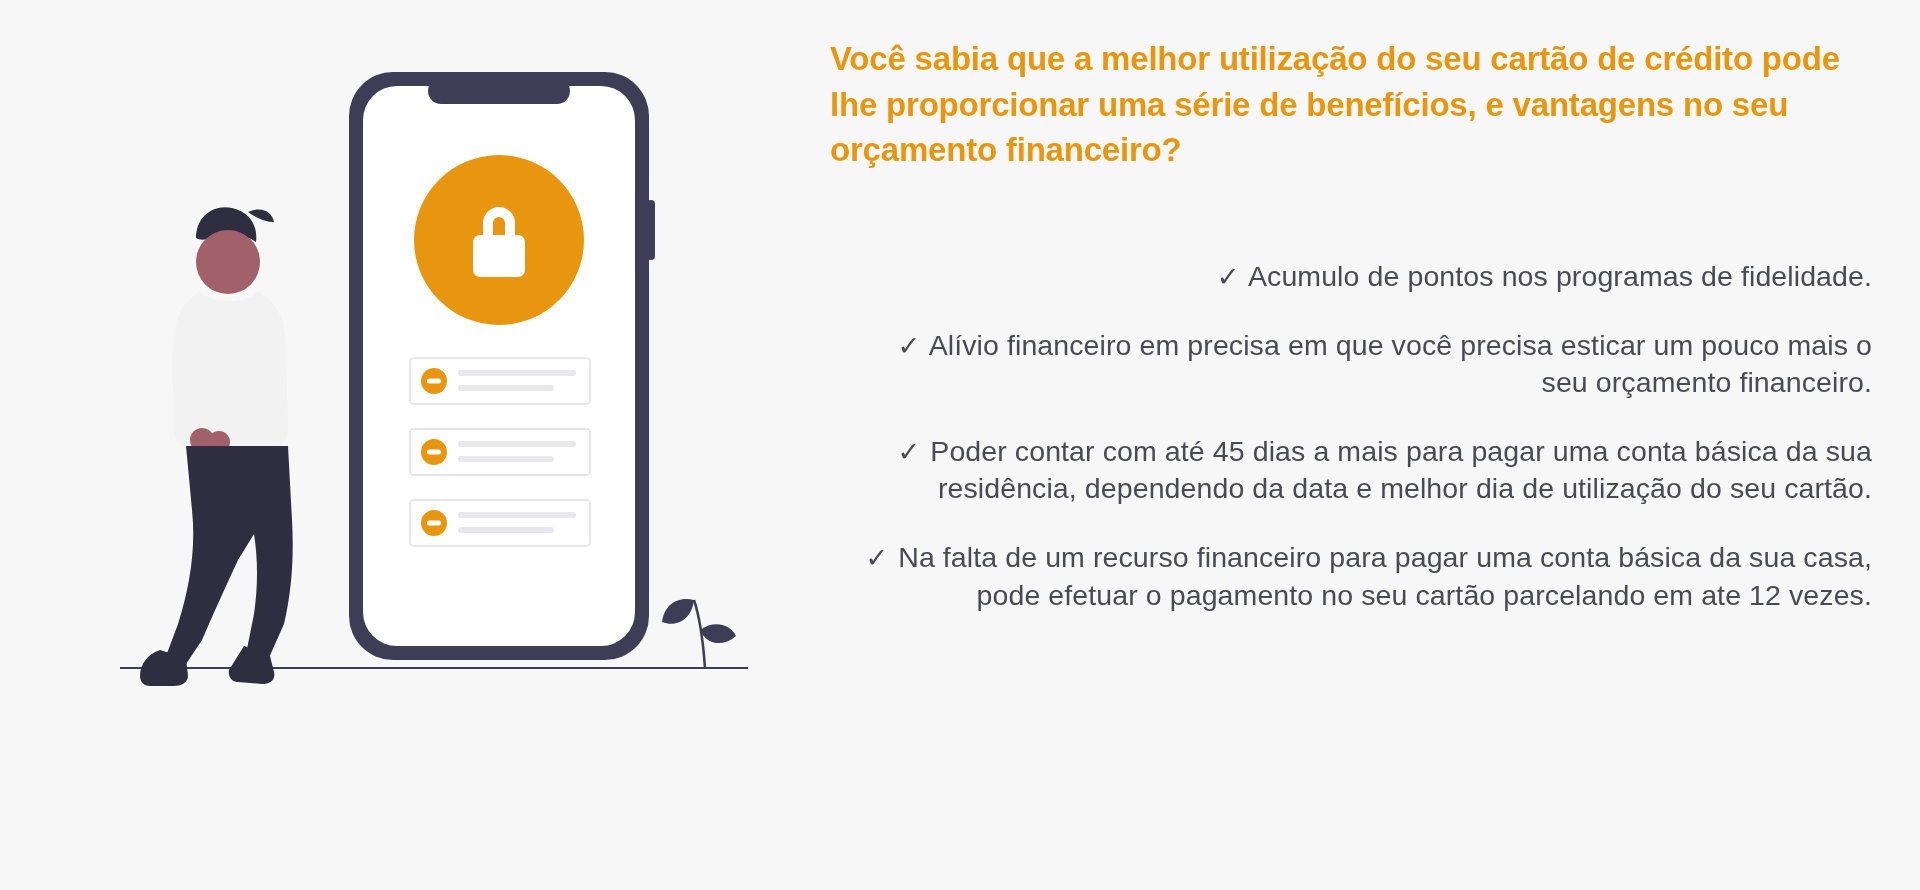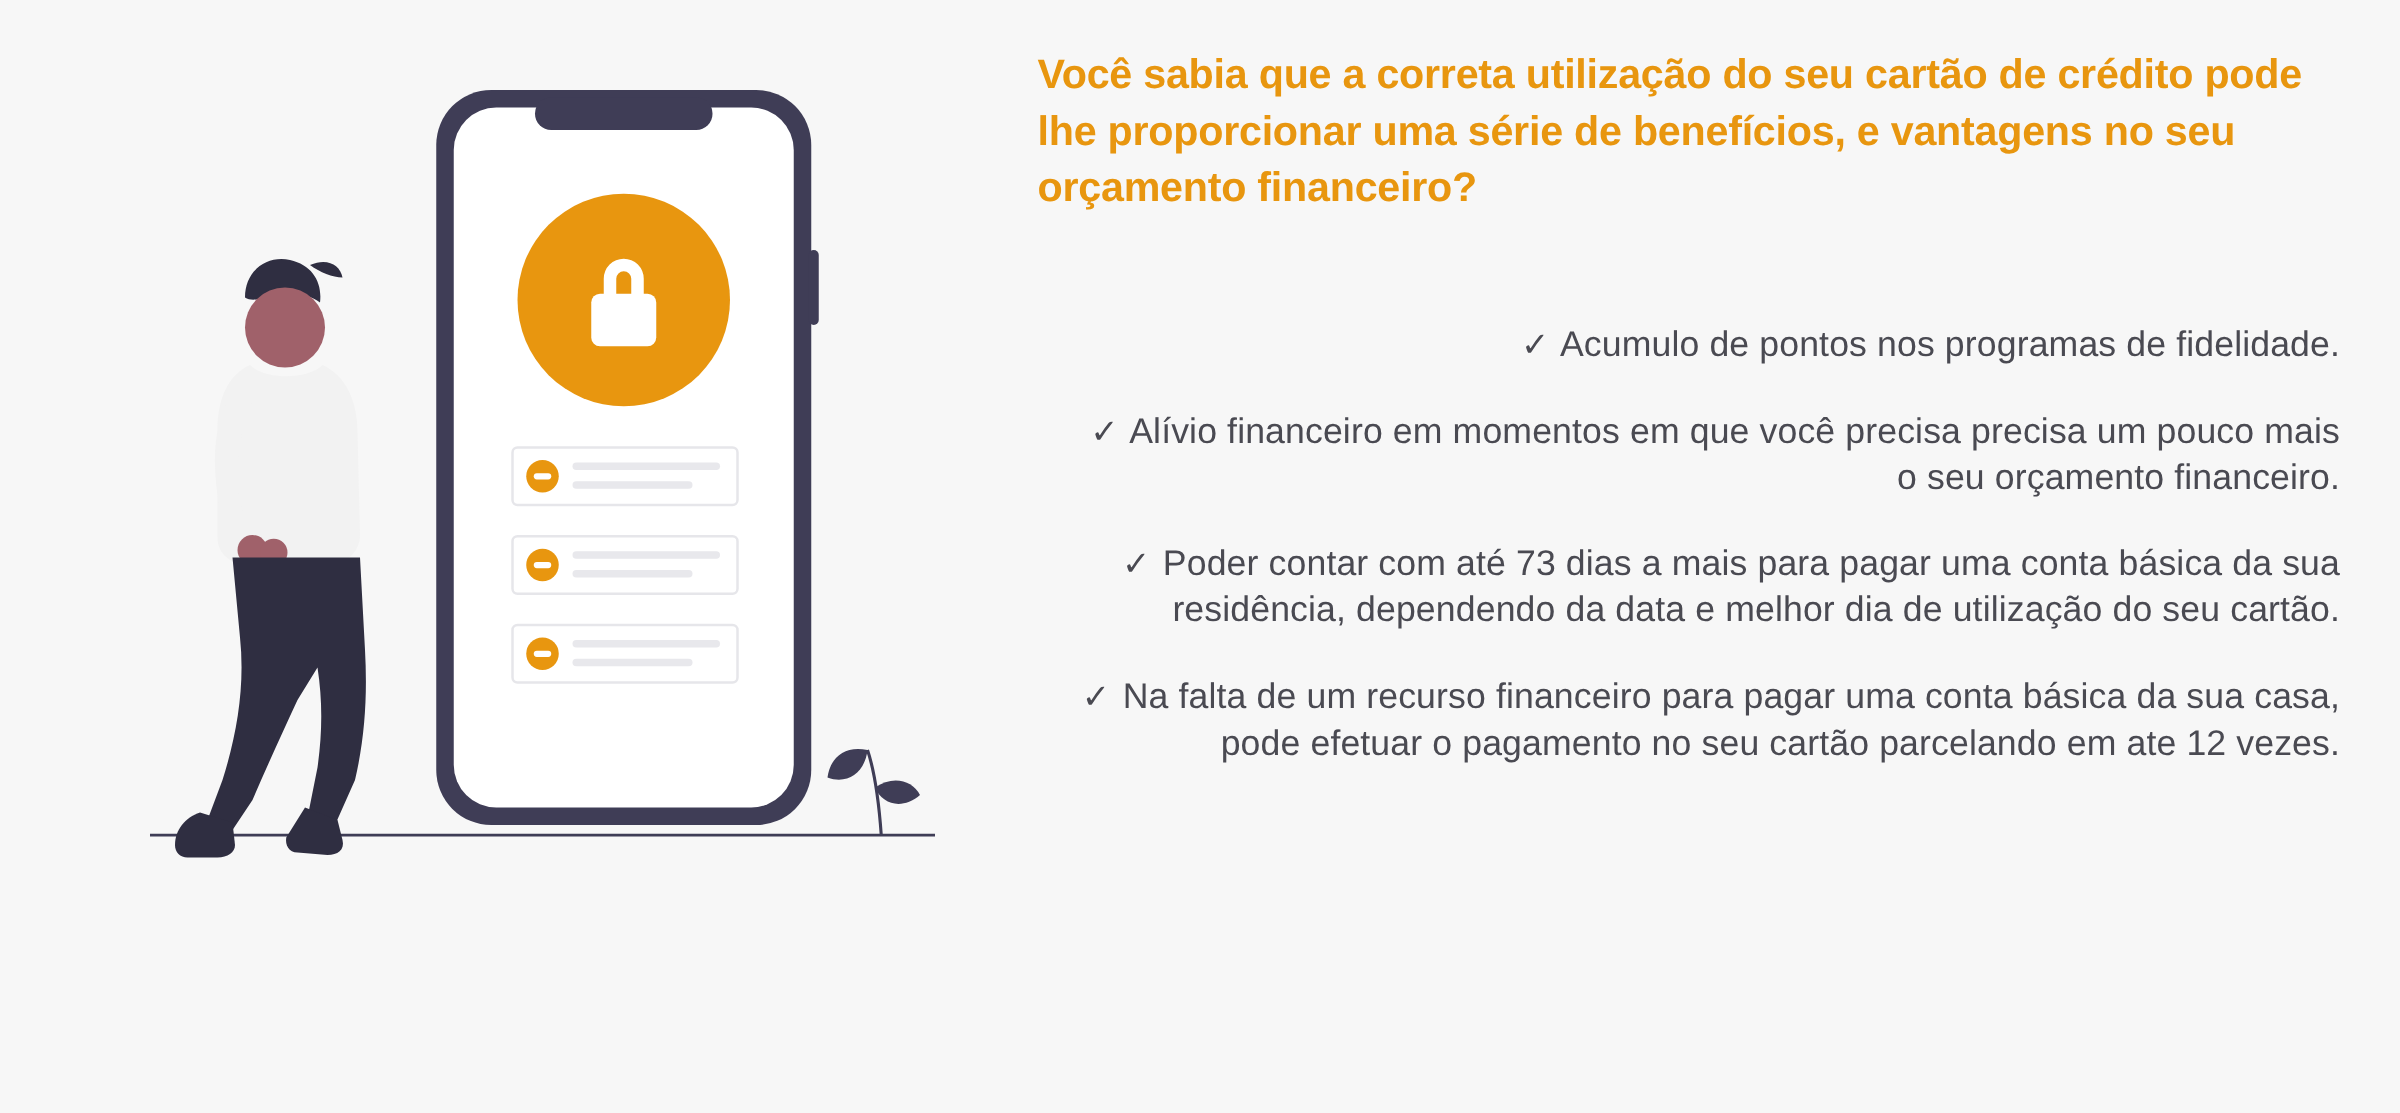--- a/index.html
+++ b/index.html
@@ -140,34 +140,34 @@
         <path d="M186 446 L288 446 L292 520 C294 556 292 590 284 624 L268 660 L246 654 L254 614 C258 586 258 560 254 534 L238 560 C226 586 214 612 202 640 L186 664 L166 656 L178 624 C190 586 196 548 192 510 Z" fill="#2f2e41"></path>
 
         <path d="M160 650 L186 658 L188 676 C188 682 182 686 174 686 L150 686 C144 686 140 682 140 676 C140 664 148 654 160 650 Z" fill="#2f2e41"></path>
         <path d="M244 646 L270 656 L274 672 C276 680 270 684 262 684 L238 682 C231 682 228 676 229 670 Z" fill="#2f2e41"></path>
       </g>
     </svg>
   </div>
 
   <div class="content">
 
-    <div class="headline">Você sabia que a correta utilização do seu cartão de crédito pode lhe proporcionar uma série de benefícios, e vantagens no seu orçamento financeiro?</div>
+    <div class="headline">Você sabia que a melhor utilização do seu cartão de crédito pode lhe proporcionar uma série de benefícios, e vantagens no seu orçamento financeiro?</div>
 
     <div class="benefits">
       <div class="benefit">
         <span class="check">✓</span>
         <span>Acumulo de pontos nos programas de fidelidade.</span>
       </div>
       <div class="benefit">
         <span class="check">✓</span>
-        <span>Alívio financeiro em momentos em que você precisa precisa um pouco mais o seu orçamento financeiro.</span>
+        <span>Alívio financeiro em precisa em que você precisa esticar um pouco mais o seu orçamento financeiro.</span>
       </div>
       <div class="benefit">
         <span class="check">✓</span>
-        <span>Poder contar com até 73 dias a mais para pagar uma conta básica da sua residência, dependendo da data e melhor dia de utilização do seu cartão.</span>
+        <span>Poder contar com até 45 dias a mais para pagar uma conta básica da sua residência, dependendo da data e melhor dia de utilização do seu cartão.</span>
       </div>
       <div class="benefit">
         <span class="check">✓</span>
         <span>Na falta de um recurso financeiro para pagar uma conta básica da sua casa, pode efetuar o pagamento no seu cartão parcelando em ate 12 vezes.</span>
       </div>
     </div>
 
   </div>
 </div>
 

